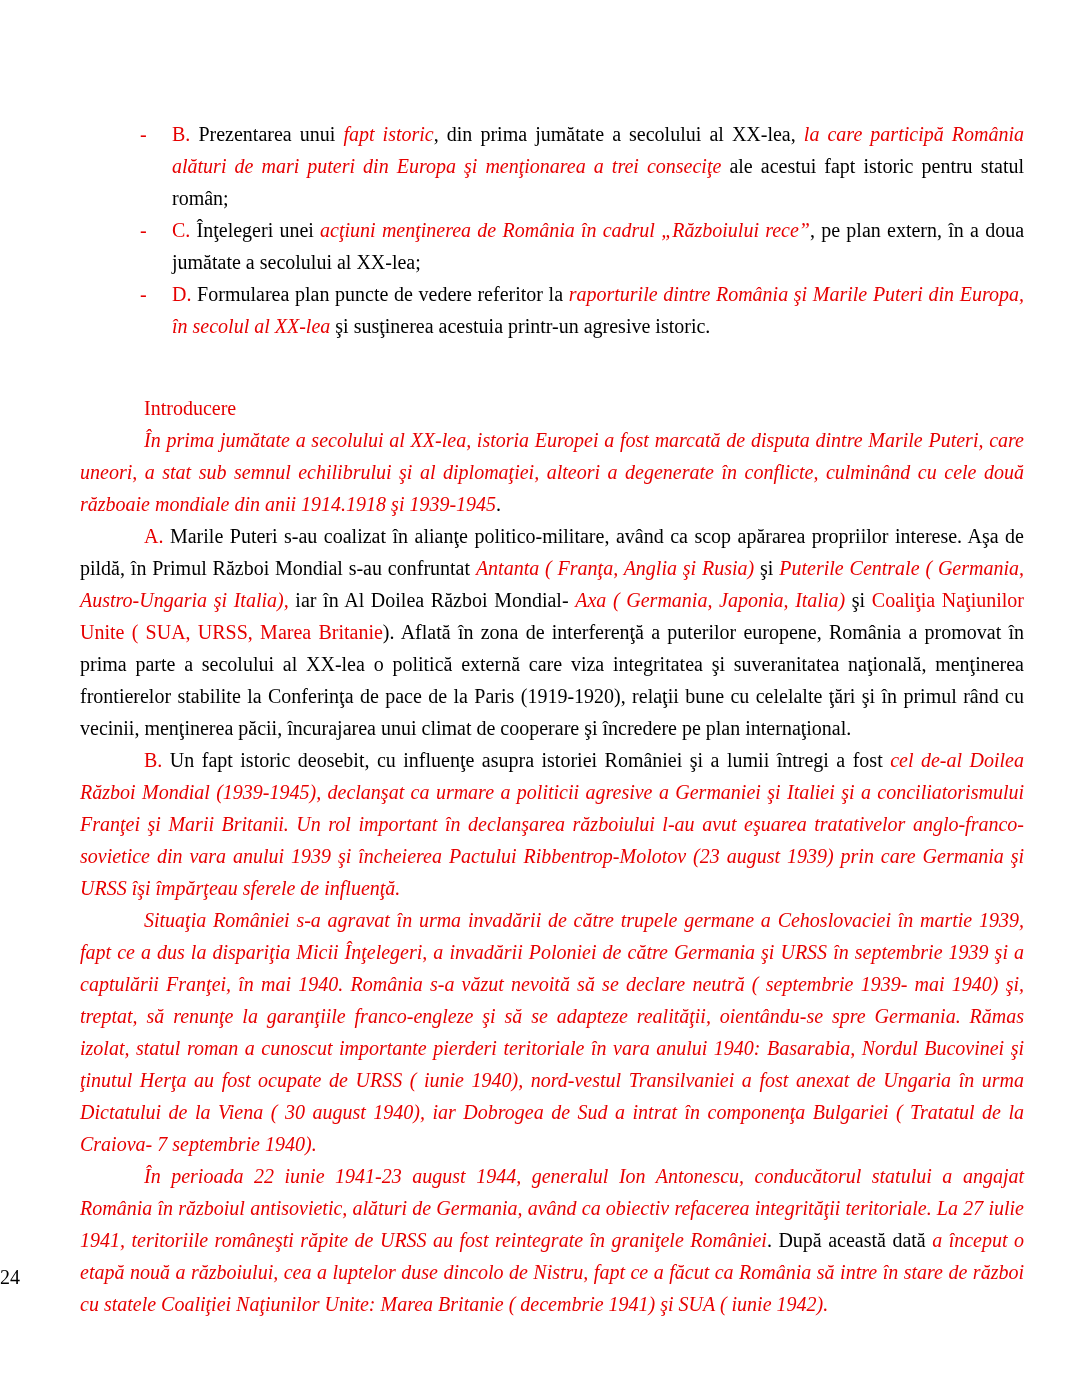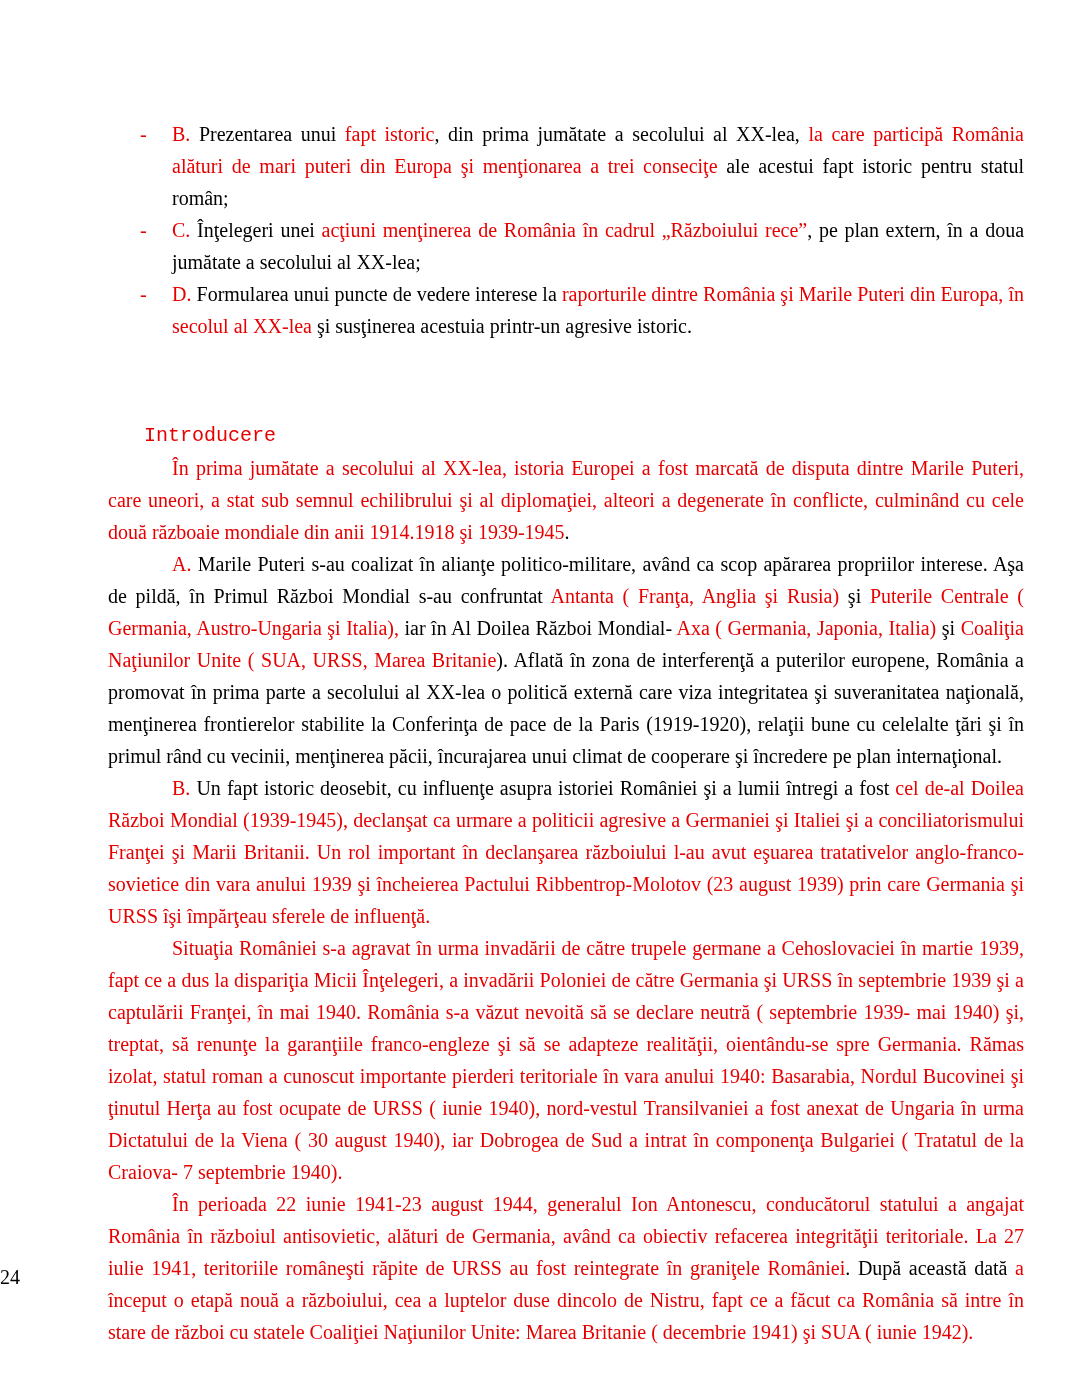--- a/index.html
+++ b/index.html
@@ -29,51 +29,50 @@
     padding-left: 92px;
   }
   .list-item .marker {
     position: absolute;
     left: 60px;
     top: 0;
     color: var(--accent-red, #e60000);
   }
   .paragraph {
     text-indent: 64px;
-    margin-left: 28px;
   }
   .heading {
     text-indent: 64px;
-    margin-top: 78px;
-    font-family: Liberation Mono, monospace;
+    margin-top: 50px;
   }
   .run-red {
     color: var(--accent-red, #e60000);
   }
   .run-italic {
+    font-style: italic;
   }
   .page-number {
     position: absolute;
     top: 1261px;
     left: 0;
     width: 100%;
     font-family: "Liberation Serif", "DejaVu Serif", serif;
     font-size: 20px;
     line-height: 32px;
     color: #000000;
   }
 </style>
 </head>
 <body>
 
 <div class="page">
   <div>
       <div class="block list-item"><span class="marker">-</span><span><span class="run-red ">B.</span><span class=""> Prezentarea unui </span><span class="run-red run-italic">fapt istoric</span><span class="">, din prima jumătate a secolului al XX-lea, </span><span class="run-red run-italic">la care participă România alături de mari puteri din Europa şi menţionarea a trei conseciţe</span><span class=""> ale acestui fapt istoric pentru statul român;</span></span></div>
       <div class="block list-item"><span class="marker">-</span><span><span class="run-red ">C.</span><span class=""> Înţelegeri unei </span><span class="run-red run-italic">acţiuni menţinerea de România în cadrul „Războiului rece”</span><span class="">, pe plan extern, în a doua jumătate a secolului al XX-lea;</span></span></div>
-      <div class="block list-item"><span class="marker">-</span><span><span class="run-red ">D.</span><span class=""> Formularea unui puncte de vedere interese la </span><span class="run-red run-italic">raporturile dintre România şi Marile Puteri din Europa, în secolul al XX-lea</span><span class=""> şi susţinerea acestuia printr-un agresive istoric.</span></span></div>
+      <div class="block list-item"><span class="marker">-</span><span><span class="run-red ">D.</span><span class=""> Formularea plan puncte de vedere referitor la </span><span class="run-red run-italic">raporturile dintre România şi Marile Puteri din Europa, în secolul al XX-lea</span><span class=""> şi susţinerea acestuia printr-un agresive istoric.</span></span></div>
       <div class="block heading"><span class="run-red ">Introducere</span></div>
       <div class="block paragraph"><span class="run-red run-italic">În prima jumătate a secolului al XX-lea, istoria Europei a fost marcată de disputa dintre Marile Puteri, care uneori, a stat sub semnul echilibrului şi al diplomaţiei, alteori a degenerate în conflicte, culminând cu cele două războaie mondiale din anii 1914.1918 şi 1939-1945</span><span class="">.</span></div>
       <div class="block paragraph"><span class="run-red ">A.</span><span class=""> Marile Puteri s-au coalizat în alianţe politico-militare, având ca scop apărarea propriilor interese. Aşa de pildă, în Primul Război Mondial s-au confruntat </span><span class="run-red run-italic">Antanta ( Franţa, Anglia şi Rusia)</span><span class=""> şi </span><span class="run-red run-italic">Puterile Centrale ( Germania, Austro-Ungaria şi Italia),</span><span class=""> iar în Al Doilea Război Mondial- </span><span class="run-red run-italic">Axa ( Germania, Japonia, Italia)</span><span class=""> şi </span><span class="run-red ">Coaliţia Naţiunilor Unite ( SUA, URSS, Marea Britanie</span><span class="">). Aflată în zona de interferenţă a puterilor europene, România a promovat în prima parte a secolului al XX-lea o politică externă care viza integritatea şi suveranitatea naţională, menţinerea frontierelor stabilite la Conferinţa de pace de la Paris (1919-1920), relaţii bune cu celelalte ţări şi în primul rând cu vecinii, menţinerea păcii, încurajarea unui climat de cooperare şi încredere pe plan internaţional.</span></div>
       <div class="block paragraph"><span class="run-red ">B.</span><span class=""> Un fapt istoric deosebit, cu influenţe asupra istoriei României şi a lumii întregi a fost </span><span class="run-red run-italic">cel de-al Doilea Război Mondial (1939-1945), declanşat ca urmare a politicii agresive a Germaniei şi Italiei şi a conciliatorismului Franţei şi Marii Britanii. Un rol important în declanşarea războiului l-au avut eşuarea tratativelor anglo-franco-sovietice din vara anului 1939 şi încheierea Pactului Ribbentrop-Molotov (23 august 1939) prin care Germania şi URSS îşi împărţeau sferele de influenţă.</span></div>
       <div class="block paragraph"><span class="run-red run-italic">Situaţia României s-a agravat în urma invadării de către trupele germane a Cehoslovaciei în martie 1939, fapt ce a dus la dispariţia Micii Înţelegeri, a invadării Poloniei de către Germania şi URSS în septembrie 1939 şi a captulării Franţei, în mai 1940. România s-a văzut nevoită să se declare neutră ( septembrie 1939- mai 1940) şi, treptat, să renunţe la garanţiile franco-engleze şi să se adapteze realităţii, oientându-se spre Germania. Rămas izolat, statul roman a cunoscut importante pierderi teritoriale în vara anului 1940: Basarabia, Nordul Bucovinei şi ţinutul Herţa au fost ocupate de URSS ( iunie 1940), nord-vestul Transilvaniei a fost anexat de Ungaria în urma Dictatului de la Viena ( 30 august 1940), iar Dobrogea de Sud a intrat în componenţa Bulgariei ( Tratatul de la Craiova- 7 septembrie 1940).</span></div>
       <div class="block paragraph"><span class="run-red run-italic">În perioada 22 iunie 1941-23 august 1944, generalul Ion Antonescu, conducătorul statului a angajat România în războiul antisovietic, alături de Germania, având ca obiectiv refacerea integrităţii teritoriale. La 27 iulie 1941, teritoriile româneşti răpite de URSS au fost reintegrate în graniţele României</span><span class="">. După această dată </span><span class="run-red run-italic">a început o etapă nouă a războiului, cea a luptelor duse dincolo de Nistru, fapt ce a făcut ca România să intre în stare de război cu statele Coaliţiei Naţiunilor Unite: Marea Britanie ( decembrie 1941) şi SUA ( iunie 1942).</span></div>
     </div>
   <div class="page-number">24</div>
 </div>
 

